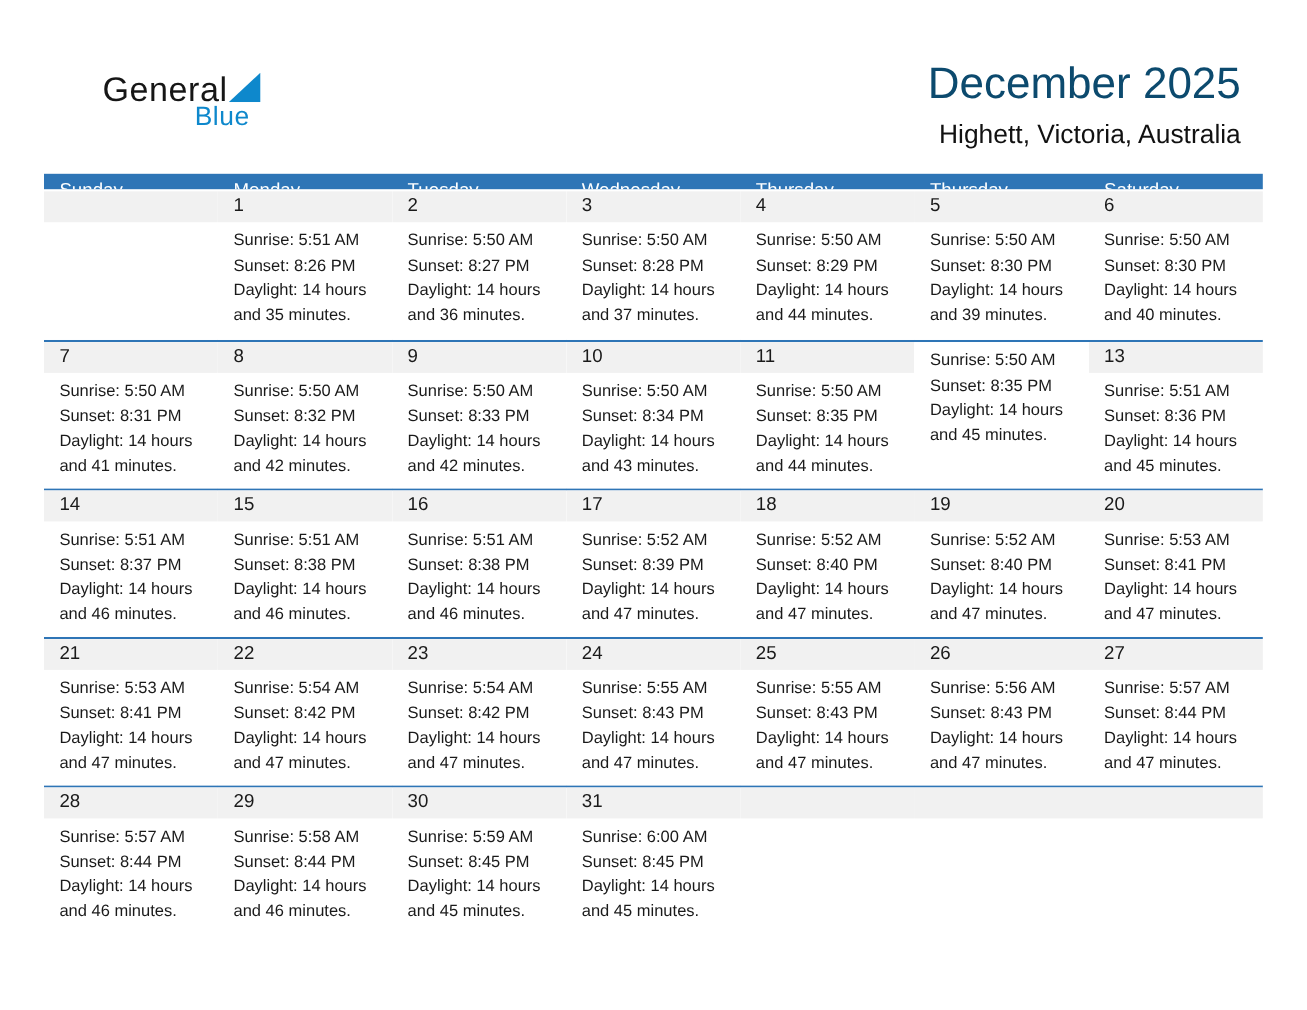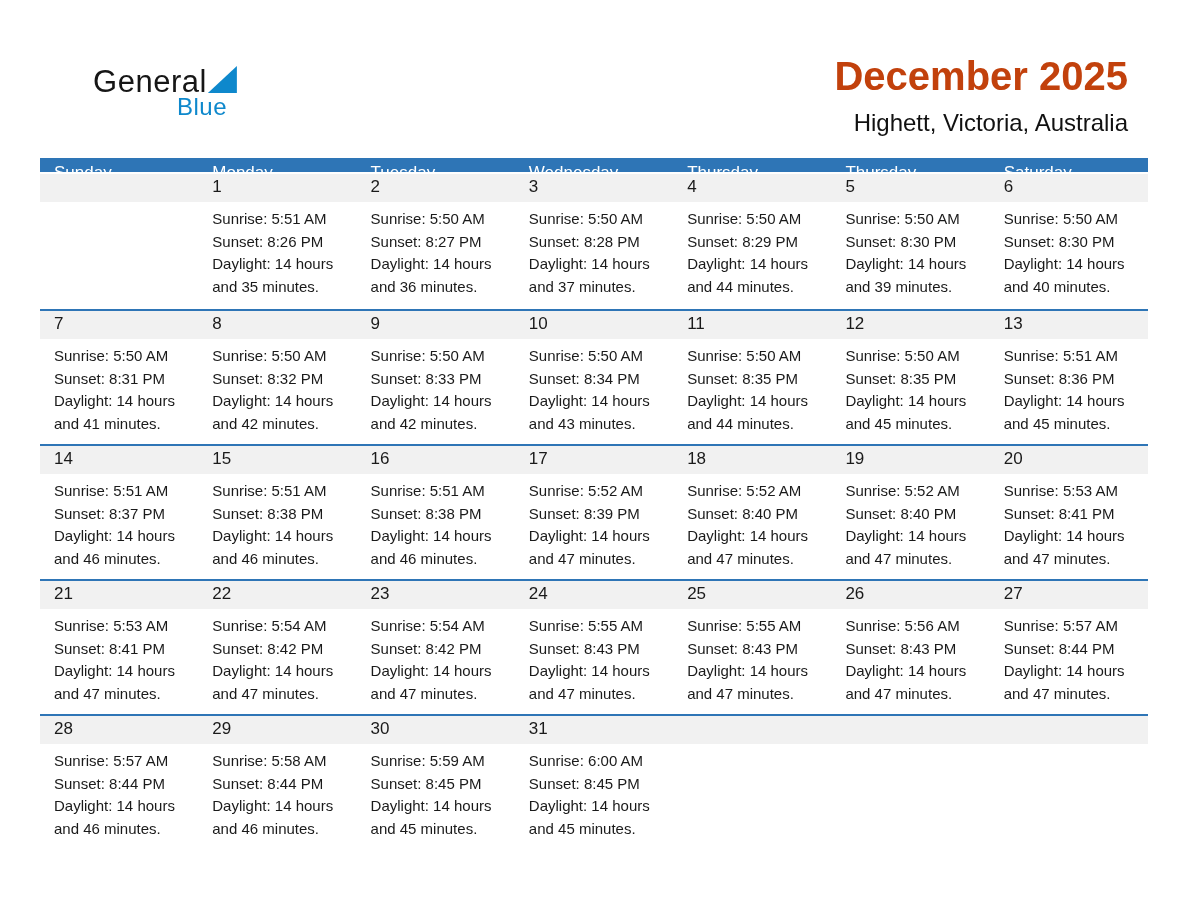--- a/index.html
+++ b/index.html
@@ -20,21 +20,21 @@
   .logo{position:absolute;left:55px;top:64px;width:220px;height:70px;text-align:center;}
   .logo-line1{font-size:31px;color:#161616;letter-spacing:0.5px;display:inline-block;vertical-align:top;}
   .logo-triangle{
     display:inline-block;width:29px;height:27px;background:var(--logo-blue);
     clip-path:polygon(0 100%, 100% 100%, 100% 0);
     margin-left:1px;margin-top:2px;vertical-align:top;
   }
   .logo-line2{font-size:24px;color:var(--logo-blue);letter-spacing:0.5px;margin-left:74px;margin-top:-7px;}
 
   .titles{position:absolute;right:60px;top:52px;text-align:right;}
-  .page-title{font-size:40px;font-weight:bold;color:#c2410c;margin:0;line-height:48px;}
+  .page-title{font-size:40px;font-weight:normal;color:#0c4a6e;margin:0;line-height:48px;}
   .page-subtitle{font-size:24px;font-weight:normal;color:#111;margin:8px 0 0 0;line-height:30px;}
 
   
   .calendar{position:absolute;left:40px;top:158px;width:1108px;}
   .weekday-row{display:flex;height:14px;background:var(--header-bg);}
   .weekday-cell{
     flex:1 1 0;color:#fff;font-size:17px;line-height:30px;
     padding-left:14px;overflow:hidden;white-space:nowrap;
   }
   .week-row{display:flex;height:135px;border-top:2px solid var(--header-bg);}
@@ -173,21 +173,20 @@
           <div class="day-cell">
             <div class="date-strip">11</div>
             <div class="cell-body">
               <div class="detail-line">Sunrise: 5:50 AM</div>
               <div class="detail-line">Sunset: 8:35 PM</div>
               <div class="detail-line">Daylight: 14 hours</div>
               <div class="detail-line">and 44 minutes.</div>
             </div>
           </div>
           <div class="day-cell">
-            <div class="date-strip">12</div>
             <div class="cell-body">
               <div class="detail-line">Sunrise: 5:50 AM</div>
               <div class="detail-line">Sunset: 8:35 PM</div>
               <div class="detail-line">Daylight: 14 hours</div>
               <div class="detail-line">and 45 minutes.</div>
             </div>
           </div>
           <div class="day-cell">
             <div class="date-strip">13</div>
             <div class="cell-body">

